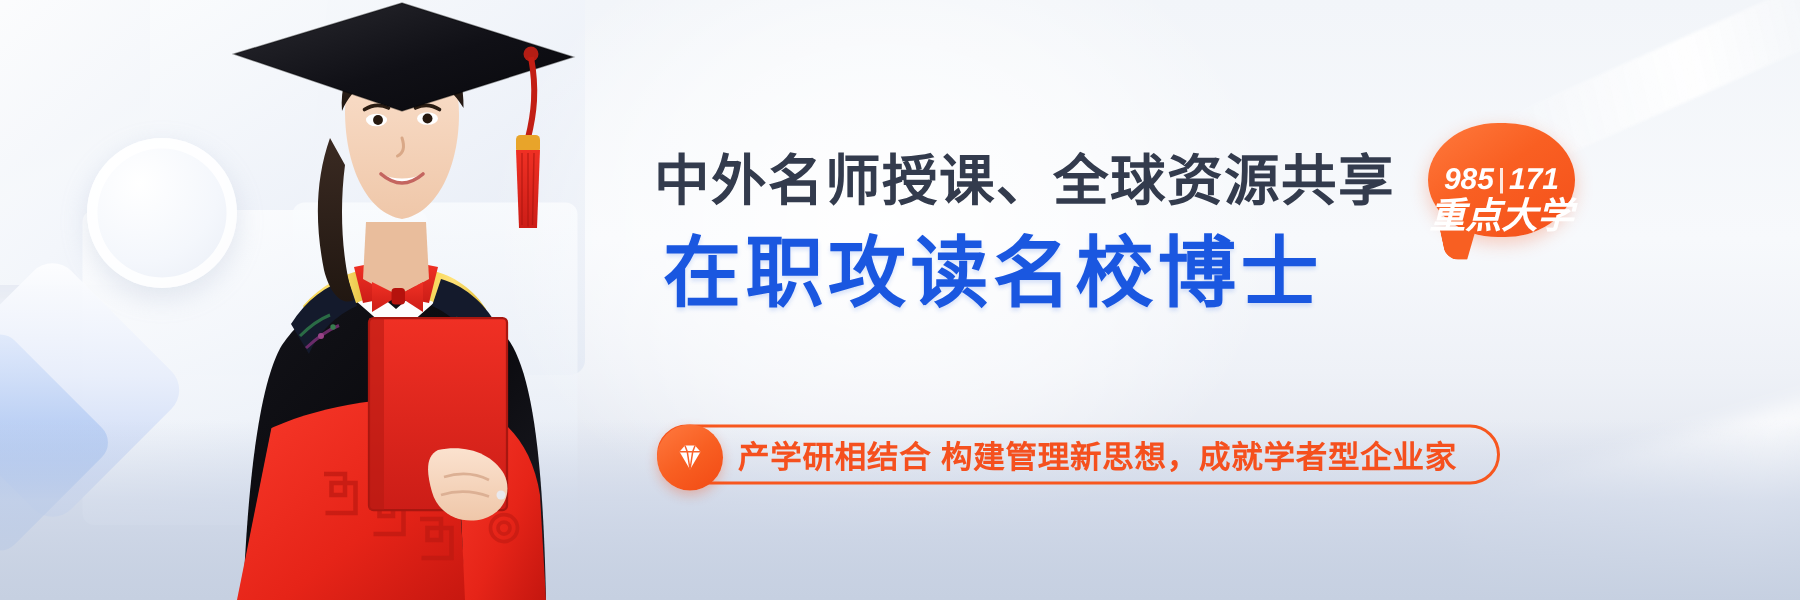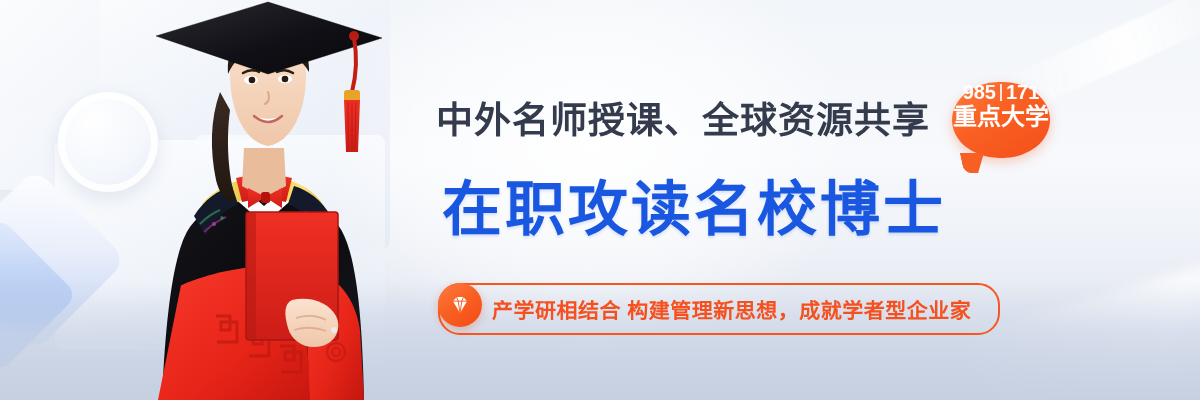--- a/index.html
+++ b/index.html
@@ -105,22 +105,23 @@
   .tagline{
     font-size:37px;font-weight:bold;color:#333b4d;letter-spacing:1px;
     line-height:1;white-space:nowrap;
   }
 
   
   .badge{
     position:relative;margin-left:22px;width:98px;height:76px;
     border-radius:49px/40px;
     background:linear-gradient(145deg,#ff7a3d 0%,#f95f22 45%,#f4501a 100%);
-    display:flex;flex-direction:column;align-items:center;justify-content:flex-start;
+    display:flex;flex-direction:column;align-items:center;justify-content:flex-end;
     box-shadow:0 4px 12px rgba(244,80,26,.28);
+    font-style:italic;
   }
   .badge::after{
     content:"";position:absolute;left:10px;bottom:-15px;
     width:0;height:0;
     border-left:14px solid #f85f22;
     border-right:10px solid transparent;
     border-top:20px solid #f85f22;
     border-bottom:0;
     transform:skewX(12deg);
     border-radius:0 0 0 8px;
@@ -133,30 +134,30 @@
   .badge-sep{
     display:inline-block;width:2px;height:17px;background:#fff;opacity:.85;
   }
   .badge-bottom{
     position:relative;z-index:2;
     color:#fff;font-size:24px;font-weight:bold;line-height:1.1;margin-top:1px;
     white-space:nowrap;
   }
 
   .headline{
-    position:absolute;left:6px;top:180px;
-    font-size:60px;font-weight:bold;color:#1a57e0;
+    position:absolute;left:6px;top:157px;
+    font-size:52px;font-weight:bold;color:#1a57e0;
     letter-spacing:3px;line-height:1;white-space:nowrap;
     text-shadow:0 2px 3px rgba(26,87,224,.16);
   }
 
   
   .pill{
     position:absolute;left:2px;top:283px;
-    height:52px;width:562px;
+    height:40px;width:562px;
     border:2px solid #f7571f;border-radius:22px;
     display:flex;align-items:center;
     box-sizing:border-box;
   }
   .pill-text{
     margin-left:52px;
     font-size:21px;font-weight:bold;color:#f5501e;
     white-space:nowrap;letter-spacing:.5px;
   }
   .gem{

